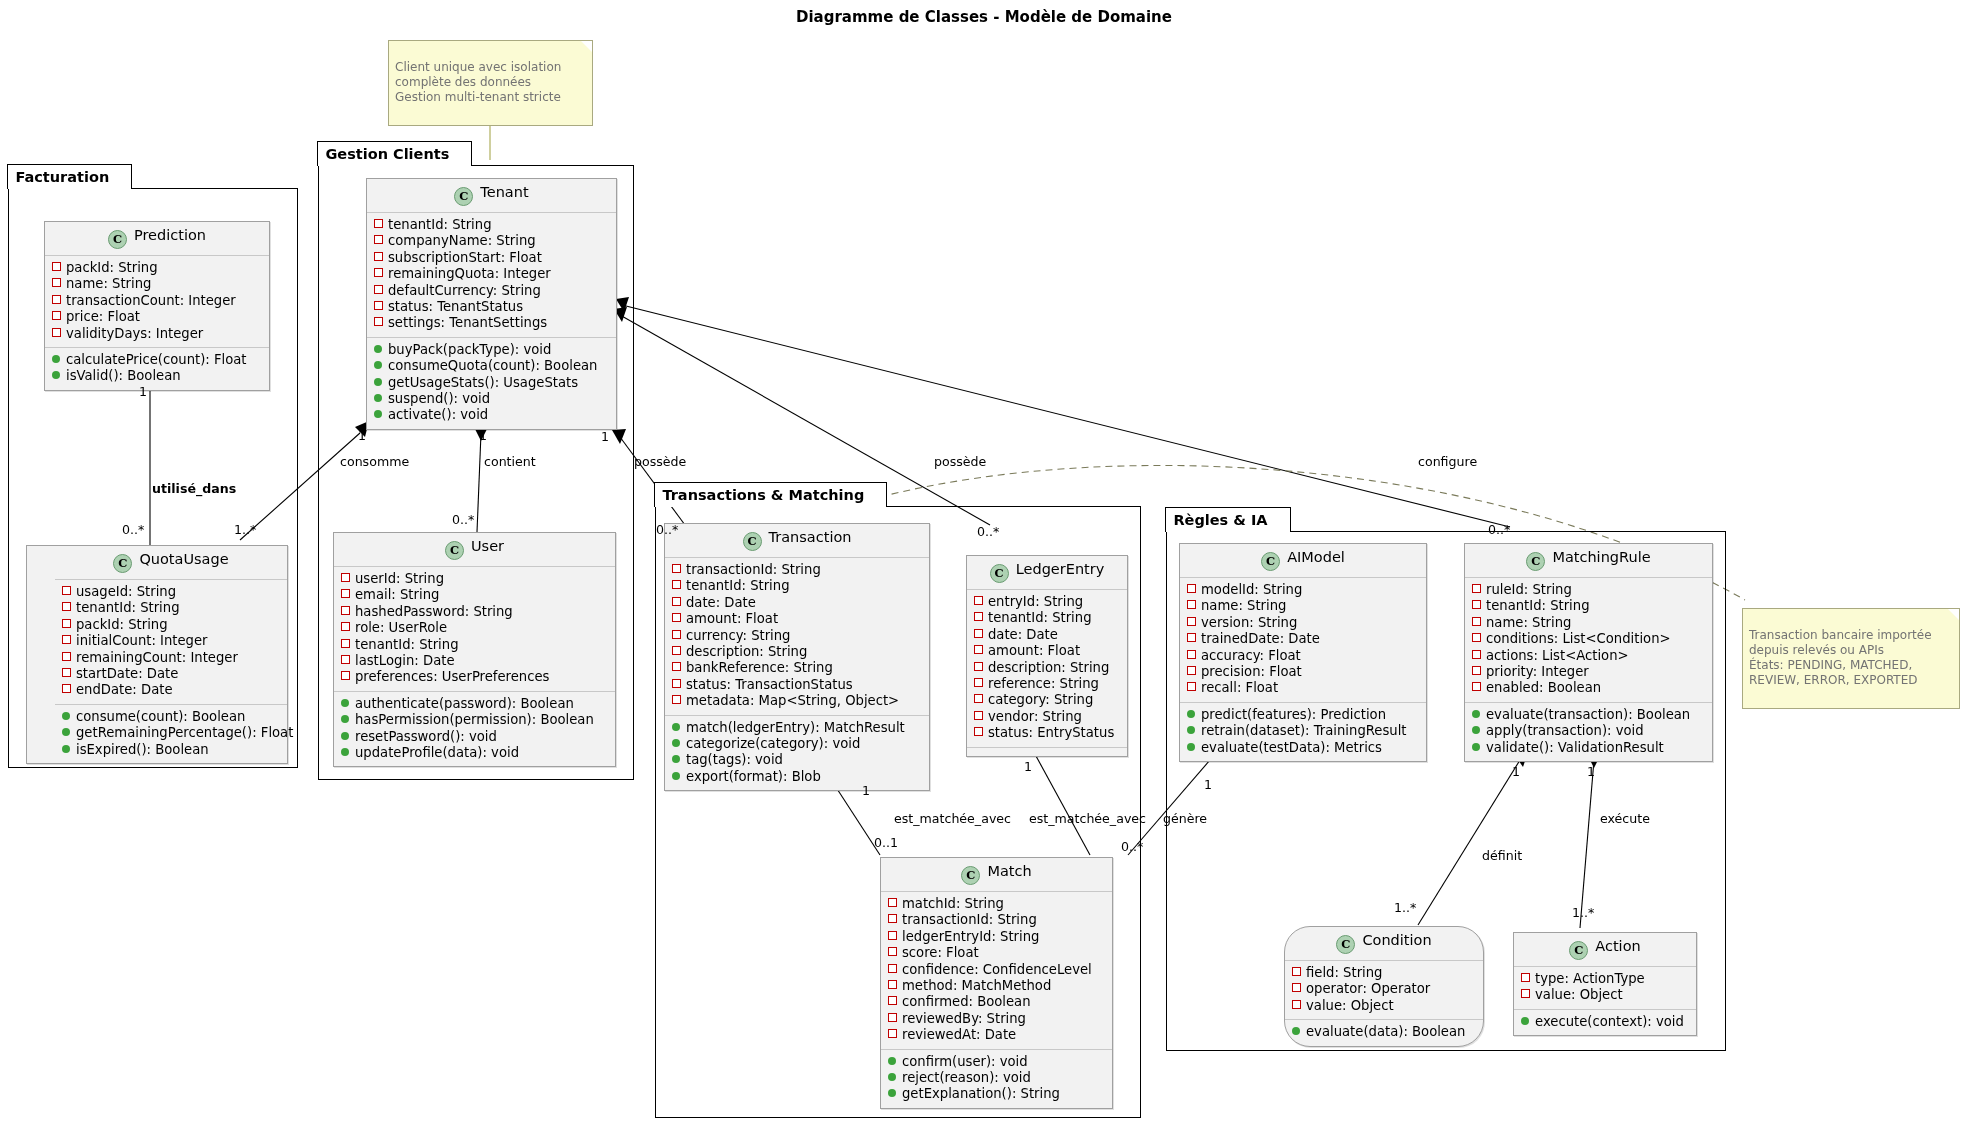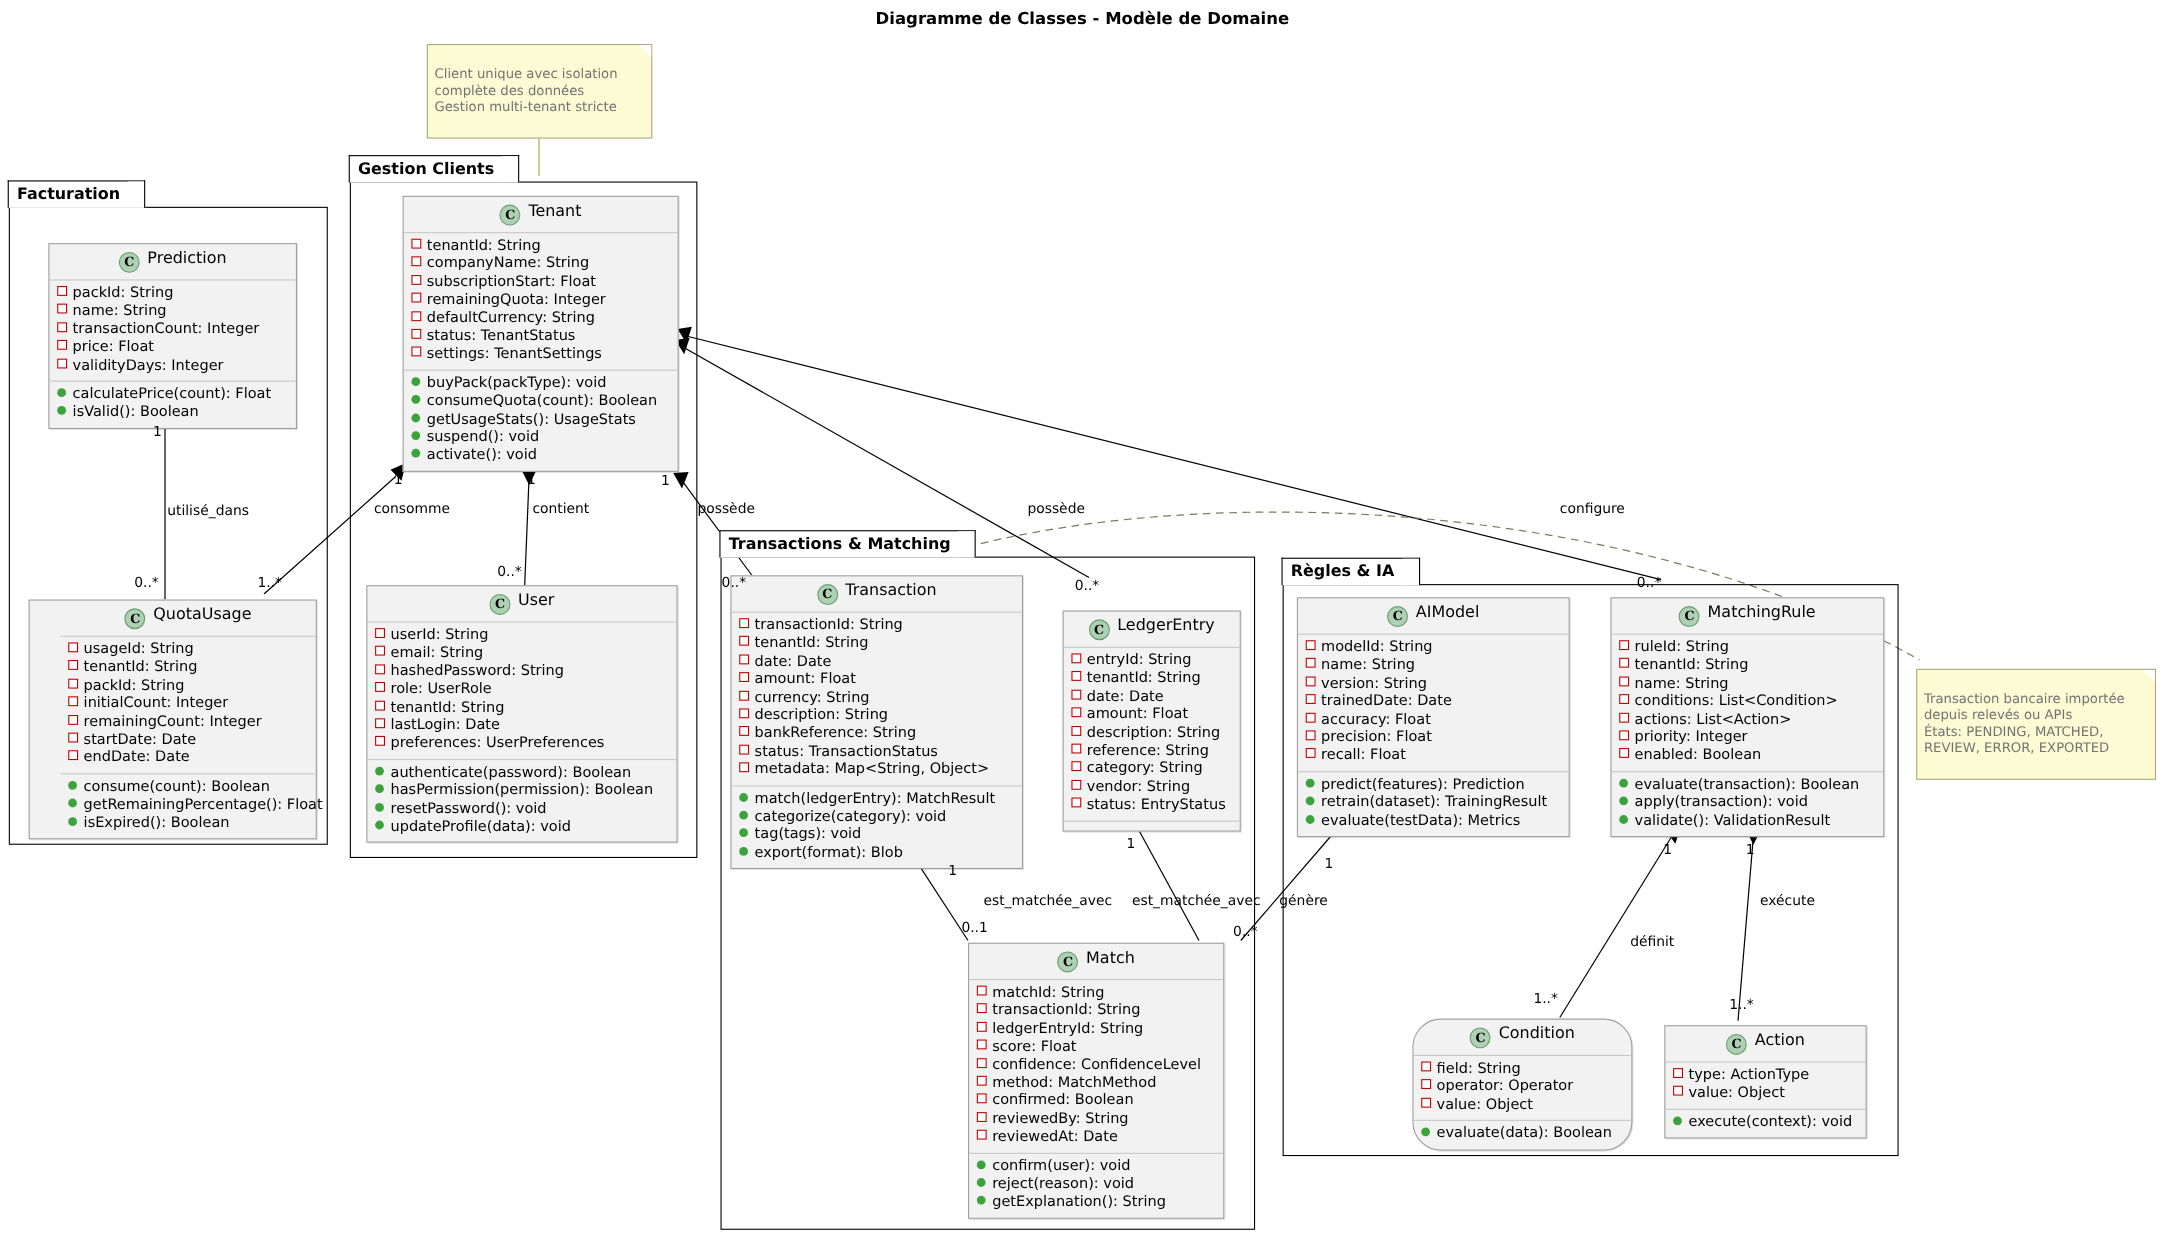--- a/index.html
+++ b/index.html
@@ -742,21 +742,21 @@
 Gestion multi-tenant stricte</span>
   </div>
 
   <div class="note" style="left:1742px; top:608px; width:218px;">
     <span>Transaction bancaire importée
 depuis relevés ou APIs
 États: PENDING, MATCHED,
 REVIEW, ERROR, EXPORTED</span>
   </div>
 
-  <div class="elabel" style="left:152px; top:457px;">utilisé_dans</div>
+  <div class="elabel" style="left:152px; top:482px;font-weight:bold;">utilisé_dans</div>
   <div class="mult" style="left:139px; top:385px;">1</div>
   <div class="mult" style="left:122px; top:523px;">0..*</div>
 
   <div class="elabel" style="left:340px; top:455px;">consomme</div>
   <div class="mult" style="left:358px; top:429px;">1</div>
   <div class="mult" style="left:234px; top:523px;">1..*</div>
 
   <div class="elabel" style="left:484px; top:455px;">contient</div>
   <div class="mult" style="left:479px; top:429px;">1</div>
   <div class="mult" style="left:452px; top:513px;">0..*</div>

